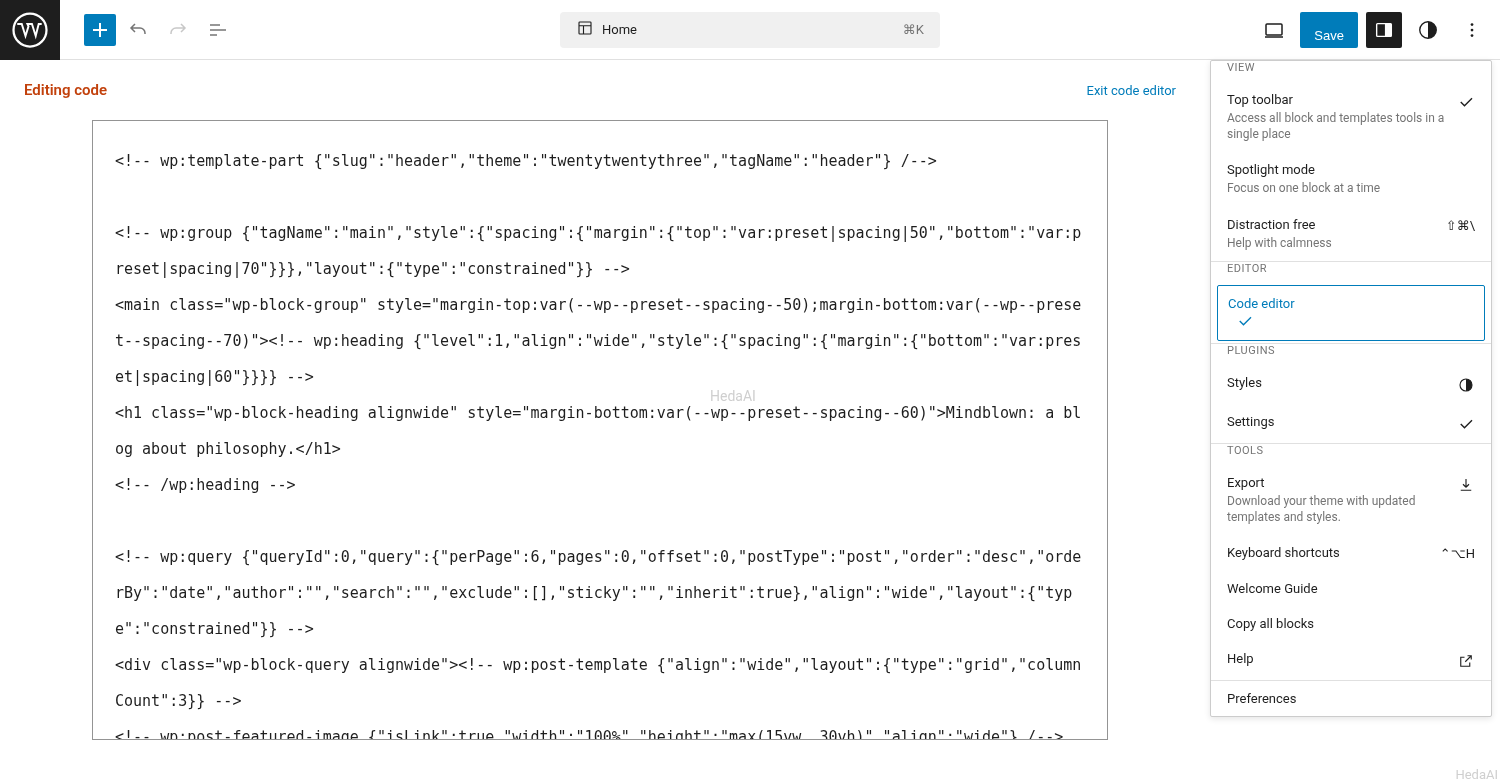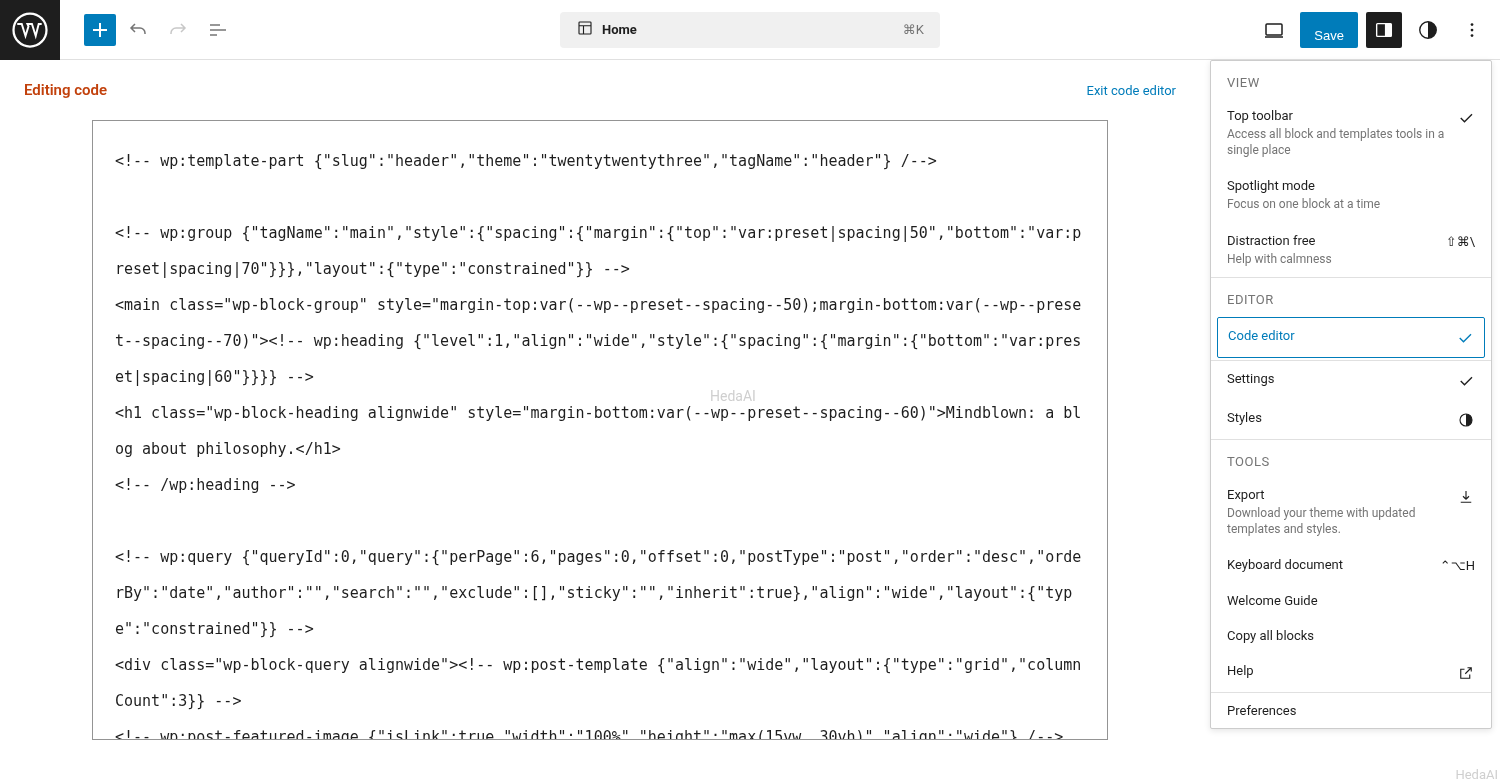--- a/index.html
+++ b/index.html
@@ -10,47 +10,47 @@
 .wp-logo { width: 60px; height: 60px; background: #1e1e1e; display: flex; align-items: center; justify-content: center; }
 .wp-logo svg { width: 36px; height: 36px; }
 .inserter-btn { width: 32px; height: 32px; background: #007cba; border-radius: 2px; display: flex; align-items: center; justify-content: center; margin-left: 24px; cursor: pointer; }
 .inserter-btn svg { width: 24px; height: 24px; }
 .tool-btn { width: 36px; height: 36px; display: flex; align-items: center; justify-content: center; cursor: pointer; margin-left: 4px; color: #757575; }
 .tool-btn svg { width: 24px; height: 24px; }
 
 .center-nav { position: absolute; left: 50%; transform: translateX(-50%); display: flex; align-items: center; background: #f0f0f0; border-radius: 4px; height: 36px; width: 380px; padding: 0 16px; justify-content: space-between; }
 .center-nav-left { display: flex; align-items: center; gap: 8px; }
 .home-icon { color: #1e1e1e; }
-.home-label { font-size: 13px; color: #1e1e1e; font-weight: 700; }
+.home-label { font-size: 13px; color: #1e1e1e; font-weight: 400; }
 .shortcut-hint { font-size: 13px; color: #757575; }
 
 .right-tools { position: absolute; right: 10px; display: flex; align-items: center; gap: 8px; }
 .view-btn { width: 36px; height: 36px; display: flex; align-items: center; justify-content: center; cursor: pointer; color: #1e1e1e; }
 .save-btn { background: #007cba; color: #fff; border: none; height: 36px; padding: 16px 14px; border-radius: 2px; font-size: 13px; cursor: pointer; }
 .settings-btn, .styles-toggle-btn, .more-btn { width: 36px; height: 36px; display: flex; align-items: center; justify-content: center; cursor: pointer; border-radius: 2px; }
 .settings-btn.active { background: #1e1e1e; color: #fff; }
 
 
 .editing-bar { height: 60px; display: flex; align-items: center; justify-content: space-between; padding: 0 24px; width: 1200px; }
 .editing-label { font-size: 15px; font-weight: 600; color: #c2410c; }
 .exit-link { color: #007cba; font-size: 13px; cursor: pointer; }
 
 
 .code-container { padding: 0 92px; width: 1200px; }
 .code-box { border: 1px solid #949494; padding: 22px 22px; font-family: Menlo, Consolas, monaco, monospace; font-size: 15px; line-height: 2.4; white-space: pre-wrap; word-break: break-all; color: #1e1e1e; height: 620px; overflow: hidden; }
 
 
 .dropdown { position: absolute; top: 60px; right: 8px; width: 282px; background: #fff; border: 1px solid #ccc; box-shadow: 0 2px 6px rgba(0,0,0,0.1); border-radius: 2px; z-index: 100; }
-.dd-section-label { font-size: 13px; color: #757575; padding: 14px 16px 8px; text-transform: uppercase; letter-spacing: 0.5px; }
+.dd-section-label { font-size: 11px; color: #757575; padding: 0 16px 8px; text-transform: uppercase; letter-spacing: 0.5px; }
 .dd-item { padding: 10px 16px; display: flex; align-items: flex-start; justify-content: space-between; cursor: pointer; }
 .dd-item-main { flex: 1; }
 .dd-item-title { font-size: 13px; color: #1e1e1e; }
 .dd-item-desc { font-size: 12px; color: #757575; margin-top: 3px; line-height: 1.35; }
 .dd-item-right { font-size: 13px; color: #1e1e1e; margin-left: 8px; display: flex; align-items: center; margin-top: 1px; }
-.dd-item.selected { border: 1.5px solid #007cba; margin: 2px 6px; border-radius: 2px; padding: 10px; }
+.dd-item.selected { border: 1.5px solid #007cba; margin: 2px 6px; border-radius: 2px; padding: 10px; flex-direction: column; }
 .dd-item.selected .dd-item-title { color: #007cba; }
 .dd-item.selected .dd-item-right { color: #007cba; }
 .dd-sep { border-top: 1px solid #e0e0e0; }
 .check-icon svg, .dd-item-right svg { width: 18px; height: 18px; }
 
 .watermark { position: absolute; top: 388px; left: 710px; color: #cfcfcf; font-size: 14px; pointer-events: none; }
 .watermark2 { position: absolute; bottom: 2px; right: 2px; color: #cfcfcf; font-size: 13px; pointer-events: none; }
 </style>
 </head>
 <body>
@@ -183,62 +183,63 @@
       <div class="dd-item-title">Code editor</div>
     </div>
     <div class="dd-item-right check-icon">
         <svg viewBox="0 0 24 24">
           <path d="M5 12l5 5L20 7" stroke="#007cba" stroke-width="1.8" fill="none"></path>
         </svg>
       </div>
   </div>
 
   <div class="dd-sep"></div>
-
-  <div class="dd-item">
-    <div class="dd-item-main">
-        <div class="dd-item-title">Settings</div>
-      </div>
-    <div class="dd-item-right check-icon">
-        <svg viewBox="0 0 24 24">
-          <path d="M5 12l5 5L20 7" stroke="#1e1e1e" stroke-width="1.8" fill="none"></path>
-        </svg>
-      </div>
-  </div>
+  <div class="dd-section-label">PLUGINS</div>
 
   <div class="dd-item">
     <div class="dd-item-main">
         <div class="dd-item-title">Styles</div>
       </div>
     <div class="dd-item-right">
         <svg viewBox="0 0 24 24" width="18" height="18">
           <circle cx="12" cy="12" r="8" stroke="#1e1e1e" stroke-width="1.5" fill="none"></circle>
           <path d="M12 4a8 8 0 010 16z" fill="#1e1e1e"></path>
         </svg>
       </div>
   </div>
 
+  <div class="dd-item">
+    <div class="dd-item-main">
+        <div class="dd-item-title">Settings</div>
+      </div>
+    <div class="dd-item-right check-icon">
+        <svg viewBox="0 0 24 24">
+          <path d="M5 12l5 5L20 7" stroke="#1e1e1e" stroke-width="1.8" fill="none"></path>
+        </svg>
+      </div>
+  </div>
+
   <div class="dd-sep"></div>
   <div class="dd-section-label">TOOLS</div>
 
   <div class="dd-item">
     <div class="dd-item-main">
       <div class="dd-item-title">Export</div>
       <div class="dd-item-desc">Download your theme with updated templates and styles.</div>
     </div>
     <div class="dd-item-right">
         <svg viewBox="0 0 24 24" width="18" height="18">
           <path d="M12 4v11m0 0l-4-4m4 4l4-4M5 19h14" stroke="#1e1e1e" stroke-width="1.5" fill="none"></path>
         </svg>
       </div>
   </div>
 
   <div class="dd-item">
     <div class="dd-item-main">
-        <div class="dd-item-title">Keyboard document</div>
+        <div class="dd-item-title">Keyboard shortcuts</div>
       </div>
     <div class="dd-item-right">⌃⌥H</div>
   </div>
 
   <div class="dd-item">
     <div class="dd-item-main">
         <div class="dd-item-title">Welcome Guide</div>
       </div>
   </div>
 

